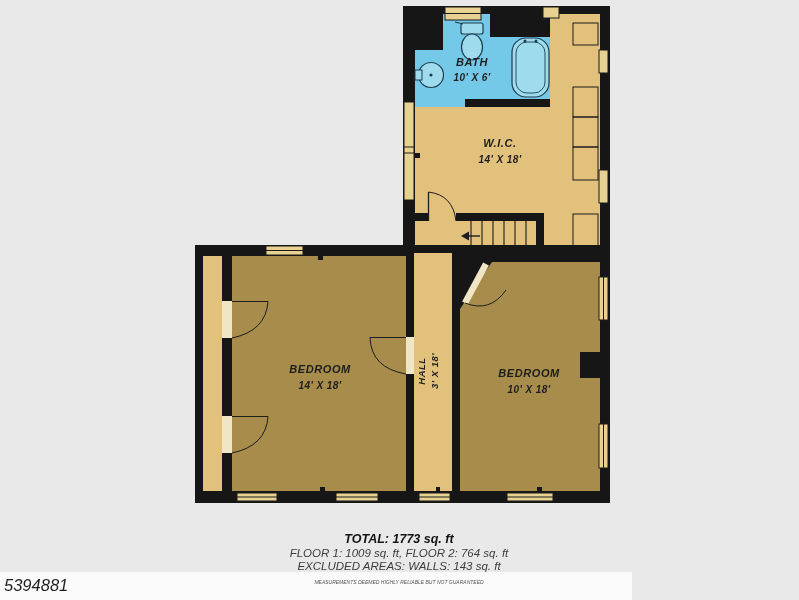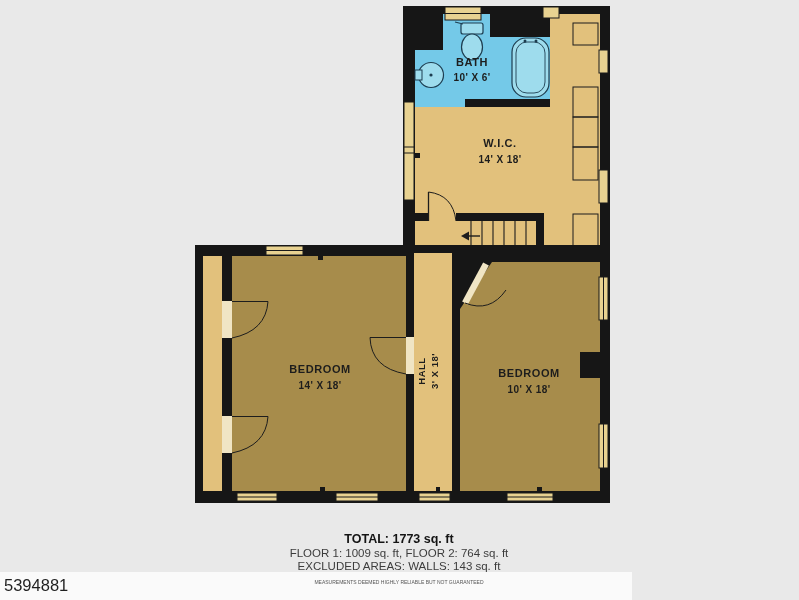--- a/index.html
+++ b/index.html
@@ -1,17 +1,17 @@
 <!DOCTYPE html>
 <html><head>
 <meta charset="utf-8">
 <style>
   html,body{margin:0;padding:0;}
   body{font-family:"Liberation Sans",sans-serif;background:#e9e9e9;}
-  .stage{position:relative;width:632px;height:600px;background:#e9e9e9;overflow:hidden;}
+  .stage{position:relative;width:632px;height:600px;background:#e9e9e9;overflow:hidden;font-style:italic;}
   .stage svg{position:absolute;left:0;top:0;}
   text{font-family:"Liberation Sans",sans-serif;}
   .room-name{font-size:11px;font-weight:bold;fill:#1d1d1d;letter-spacing:.6px;}
   .room-dims{font-size:10px;font-weight:bold;fill:#1d1d1d;letter-spacing:.4px;}
   .hall-name{font-size:9.5px;font-weight:bold;fill:#1d1d1d;letter-spacing:.5px;}
   .total-line{font-size:12.5px;font-weight:bold;fill:#141414;}
   .sub-line{font-size:11.5px;fill:#3c3c3c;}
   .tiny-line{font-size:5px;fill:#555;}
   .photo-id{font-size:16.5px;fill:#1f1f1f;}
   .north-n{font-size:5.5px;font-weight:bold;fill:#111;}

